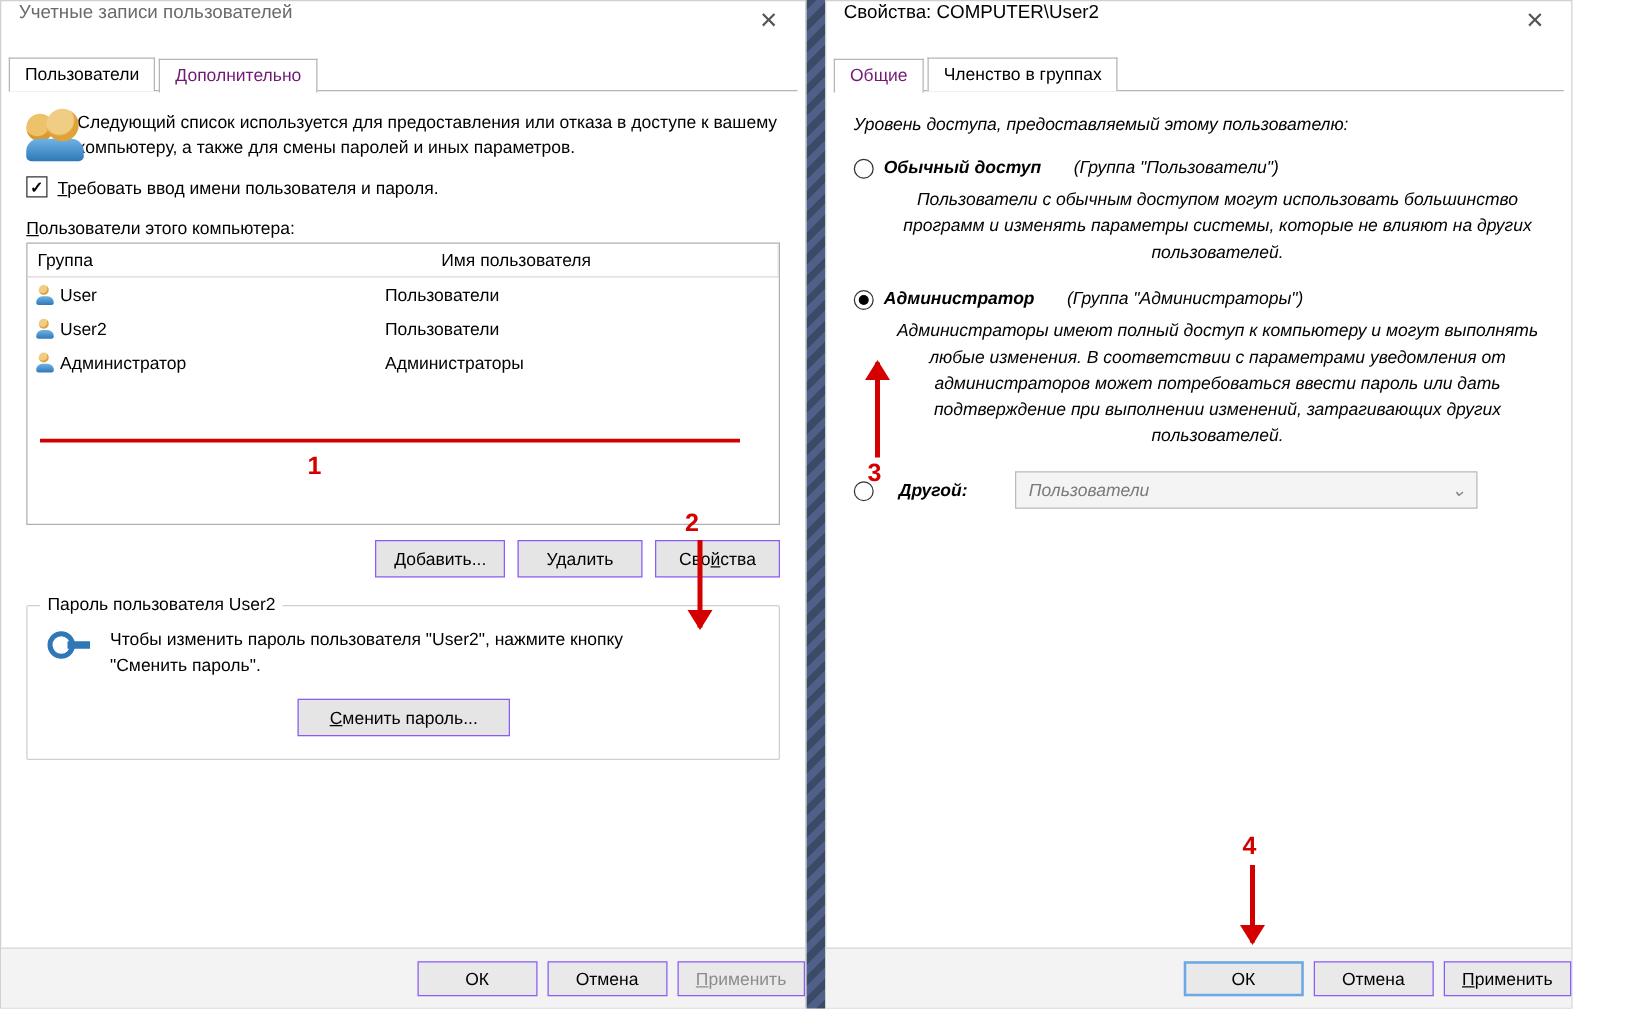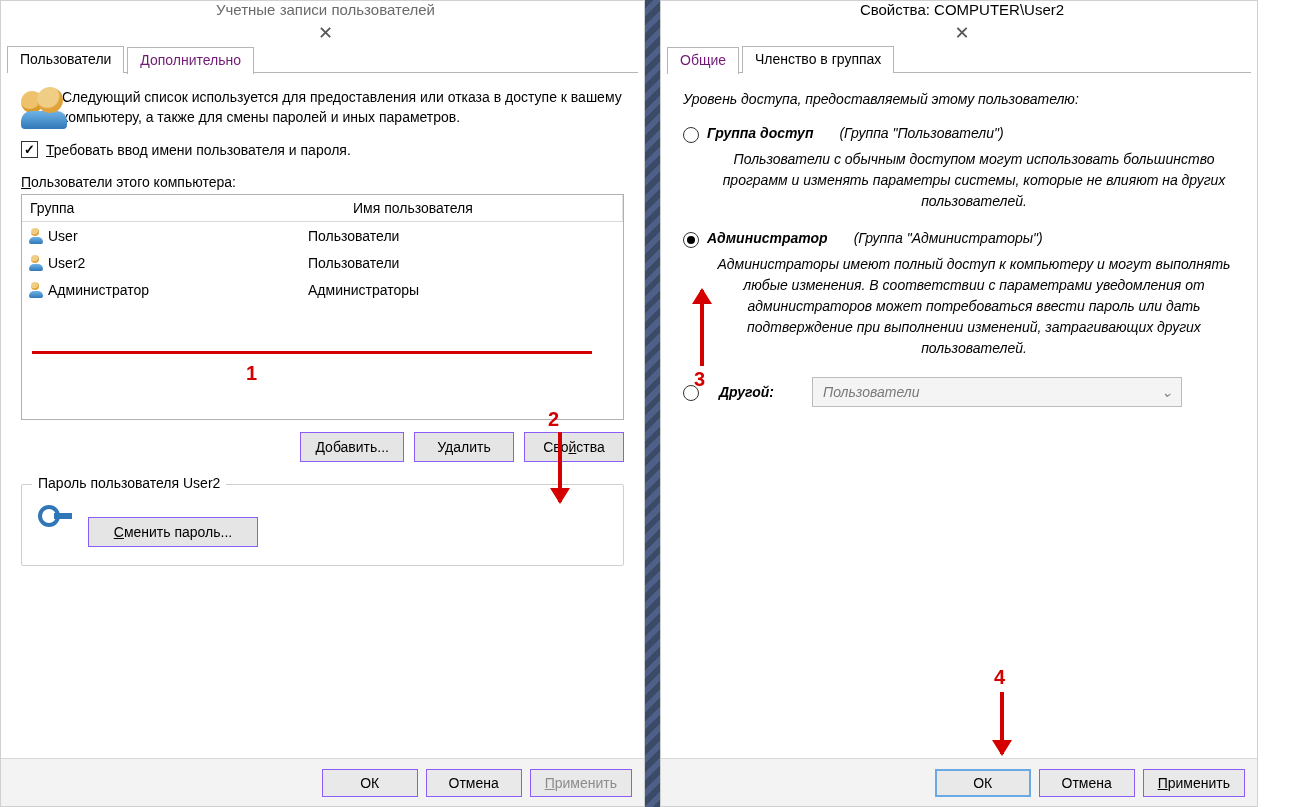--- a/index.html
+++ b/index.html
@@ -19,22 +19,22 @@
     border: 1px solid #d0d0d0;
   }
   .win-left { left: 0; top: 0; width: 645px; height: 807px; }
   .win-right { left: 660px; top: 0; width: 598px; height: 807px; }
   .divider {
     position:absolute; left:645px; top:0; width:15px; height:807px;
     background: repeating-linear-gradient(135deg,#3b4a66 0 6px,#4e6088 6px 12px);
   }
 
   .titlebar {
-    display:flex; justify-content:space-between; align-items:center;
-    height:36px; padding: 0 8px 0 14px; flex-direction: column;
+    display:flex; justify-content:space-between; 
+    height:36px; padding: 0 8px 0 14px;
   }
   .titlebar .title { color:#6a6a6a; font-size:15px; }
   .win-right .titlebar .title { color:#000; font-size:15px; }
   .close-x {
     width:42px; text-align:center; line-height:30px;
     color:#555; font-size:18px; cursor:default;
   }
 
   .tabstrip {
     position:relative; height:28px; margin: 8px 6px 0 6px;
@@ -134,21 +134,21 @@
   }
   .key-icon::after {
     content:""; position:absolute; left:16px; top:12px; width:18px; height:6px;
     background:#2f77b7;
   }
 
   .bottom-buttons {
     position:absolute; left:0; right:0; bottom:0; height:48px;
     border-top:1px solid #d8d8d8; background:#f3f3f3;
     display:flex; justify-content:flex-end; align-items:center;
-    gap:8px; padding-right:12px;
+    gap:8px; 
   }
   .bottom-buttons .btn { min-width:96px; height:28px; background:#e9e9e9; }
 
   
   .right-content { padding: 18px 22px 0 22px; font-style: italic; }
   .hint-line { margin-bottom: 18px; }
   .radio-block { margin-bottom: 18px; }
   .radio-row { display:flex; align-items:flex-start; gap:8px; }
   .radio {
     width:16px; height:16px; border:1px solid #333; border-radius:50%;
@@ -260,20 +260,21 @@
       <button class="btn"><span class="u">Д</span>обавить...</button>
       <button class="btn">Удалить</button>
       <button class="btn">Сво<span class="u">й</span>ства</button>
     </div>
 
     <div class="groupbox">
       <span class="gtitle">Пароль пользователя User2</span>
       <div class="pw-body">
         <span class="key-icon"></span>
         <div>
+          <div style="line-height:1.5; max-width:470px;">Чтобы изменить пароль пользователя "User2", нажмите кнопку "Сменить пароль".</div>
           <div style="text-align:center; margin-top:16px;">
             <button class="btn" style="min-width:170px;"><span class="u">С</span>менить пароль...</button>
           </div>
         </div>
       </div>
     </div>
   </div>
 
   <div class="bottom-buttons">
     <button class="btn">ОК</button>
@@ -292,21 +293,21 @@
     <span class="tab inactive">Общие</span>
     <span class="tab active">Членство в группах</span>
   </div>
 
   <div class="right-content">
     <div class="hint-line">Уровень доступа, предоставляемый этому пользователю:</div>
 
     <div class="radio-block">
       <div class="radio-row">
         <span class="radio"></span>
-        <span class="radio-label">Группа доступ</span>
+        <span class="radio-label">Обычный доступ</span>
         <span class="radio-note">(Группа "Пользователи")</span>
       </div>
       <div class="radio-desc">Пользователи с обычным доступом могут использовать большинство программ и изменять параметры системы, которые не влияют на других пользователей.</div>
     </div>
 
     <div class="radio-block">
       <div class="radio-row">
         <span class="radio checked"></span>
         <span class="radio-label">Администратор</span>
         <span class="radio-note">(Группа "Администраторы")</span>

